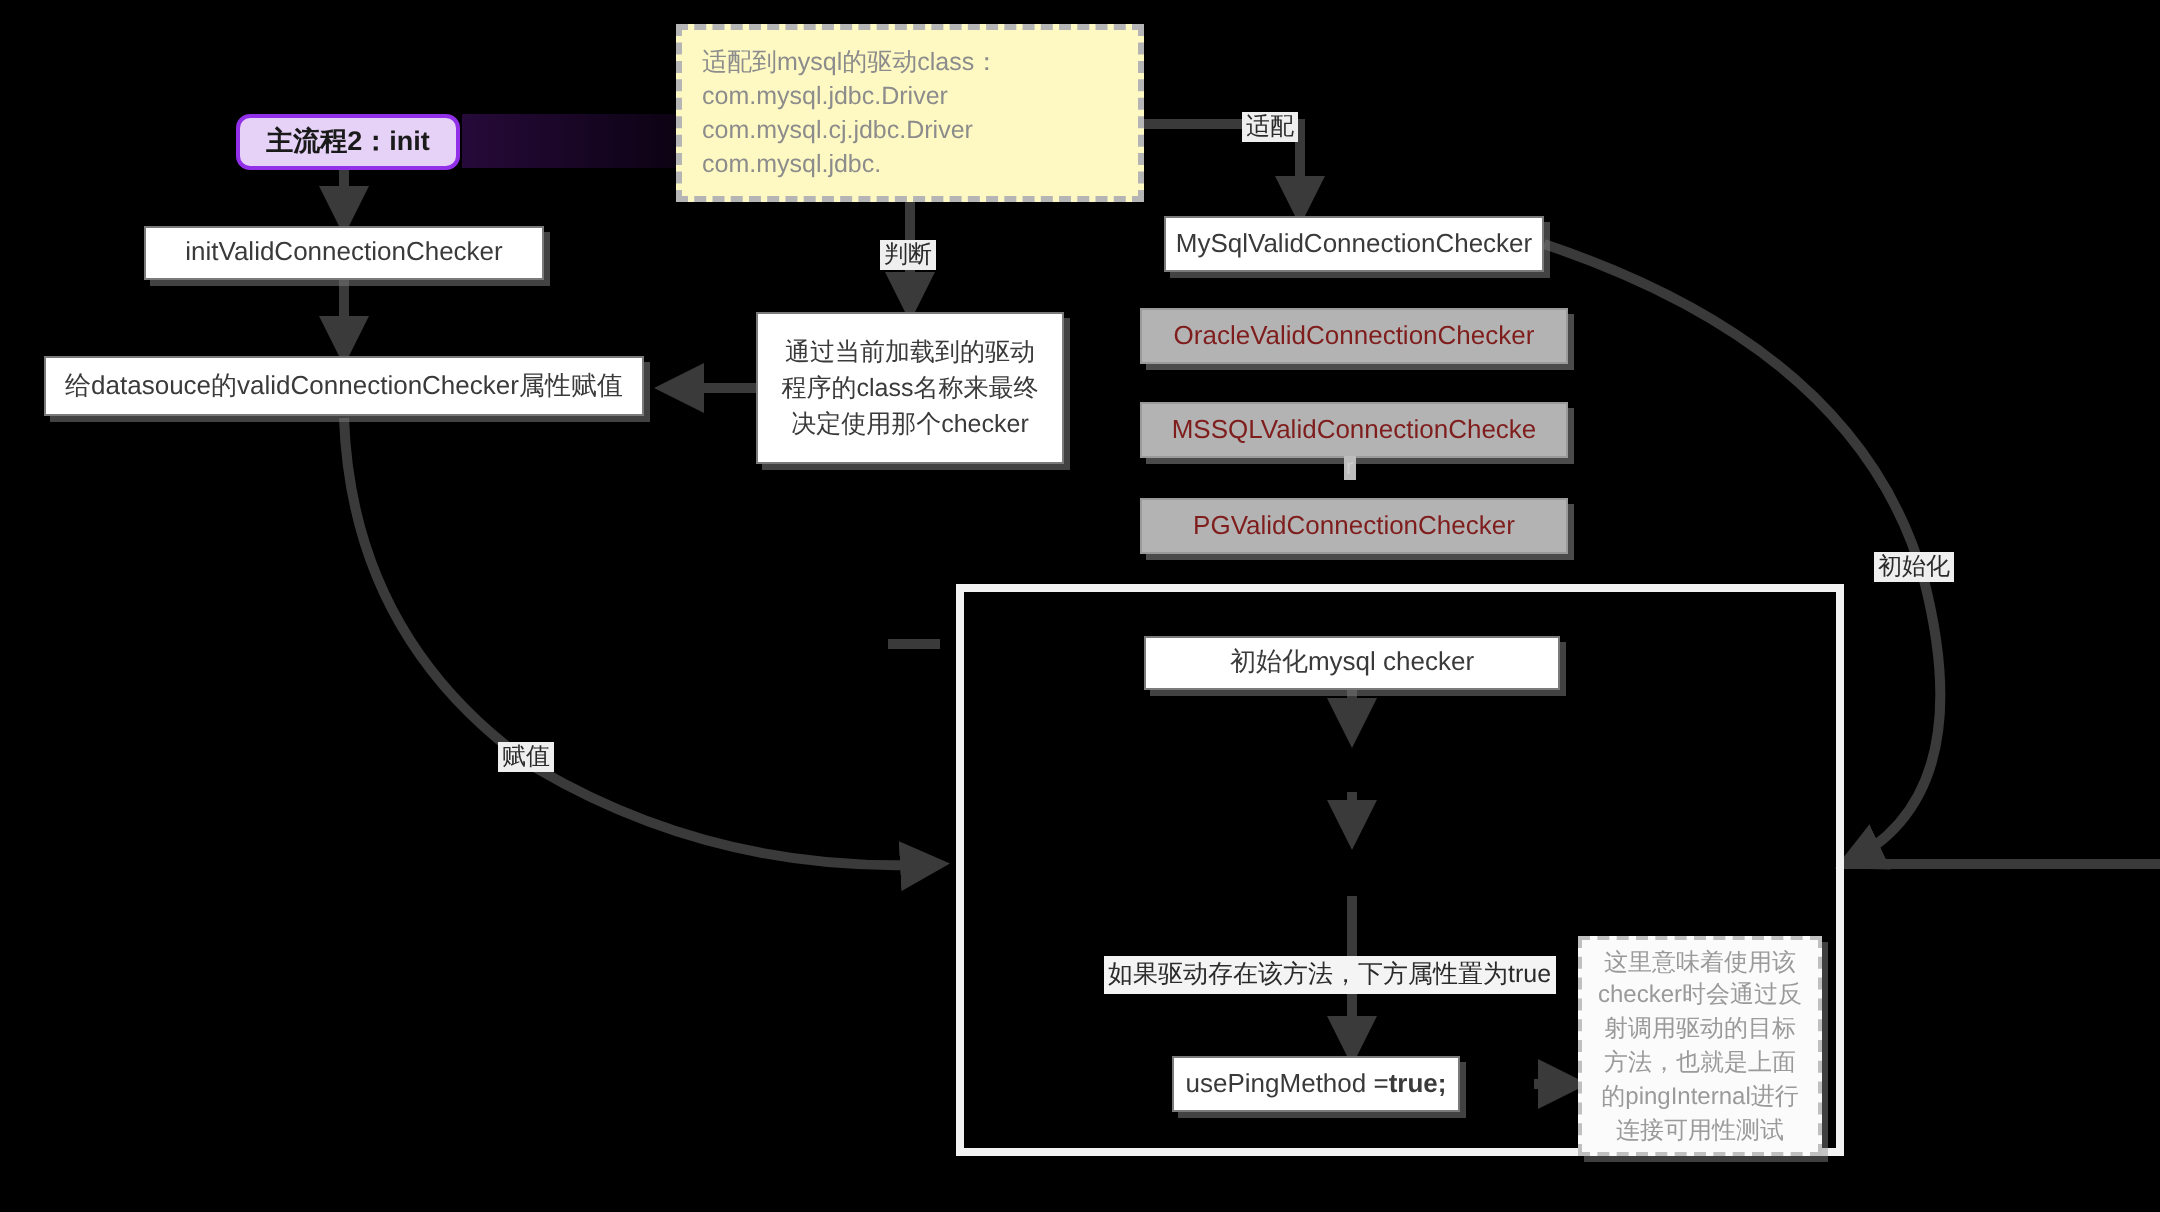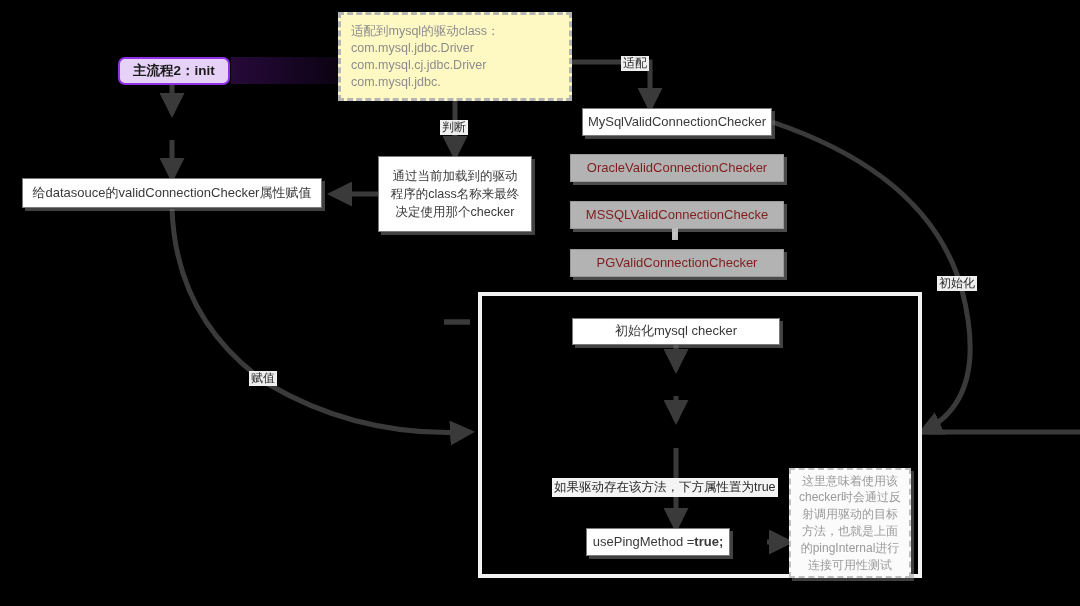--- a/index.html
+++ b/index.html
@@ -160,20 +160,21 @@
 
     <g stroke="#3a3a3a" stroke-width="5" fill="none">
       <path d="M 470 322 L 444 322"></path>
       <path d="M 470 322 L 444 322"></path>
       <path d="M 922 432 L 1080 432"></path>
     </g>
   </svg>
 
   <div class="node start" style="left:118px; top:57px; width:112px; height:28px;">主流程2：init</div>
 
+  <div class="node" style="left:72px; top:113px; width:200px; height:27px;">initValidConnectionChecker</div>
 
   <div class="node" style="left:22px; top:178px; width:300px; height:30px;">给datasouce的validConnectionChecker属性赋值</div>
 
   <div class="node note-dashed" style="left:338px; top:12px; width:234px; height:89px;">
     <span style="white-space:pre-line;">适配到mysql的驱动class：
 com.mysql.jdbc.Driver
 com.mysql.cj.jdbc.Driver
 com.mysql.jdbc.</span>
   </div>
 

